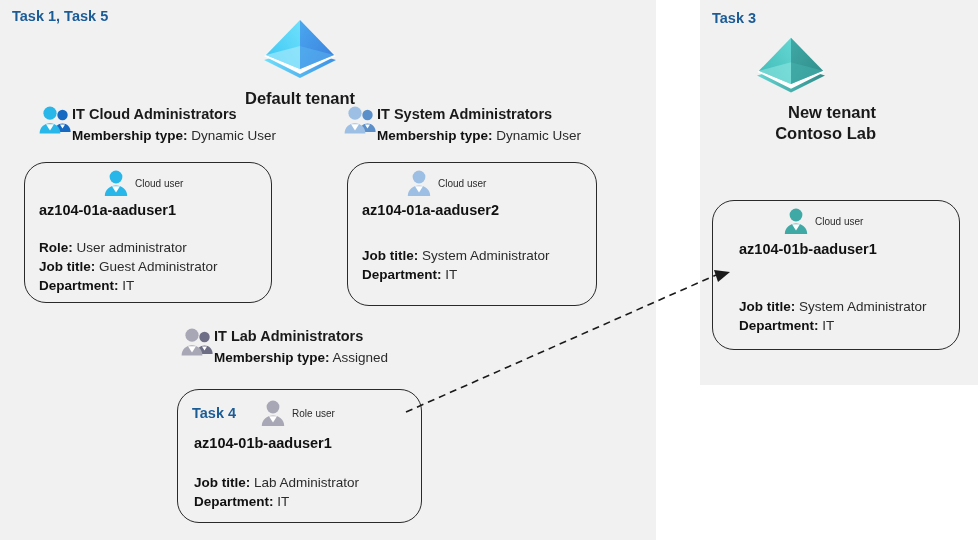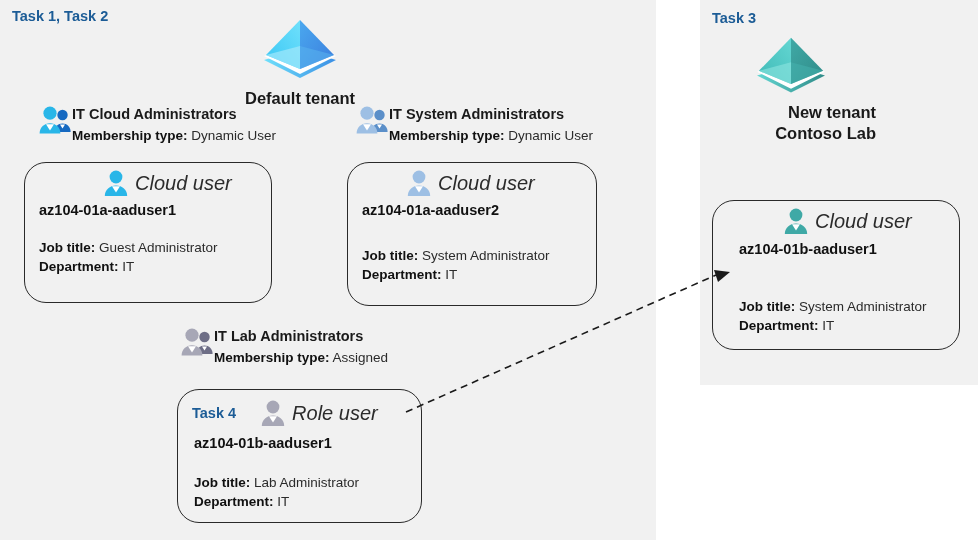--- a/index.html
+++ b/index.html
@@ -63,21 +63,21 @@
   }
   .group-meta {
     font-size: 13.5px;
     color: #2b2b2b;
     white-space: nowrap;
     line-height: 1.35;
     margin-top: 2px;
   }
   .group-meta b { color: #111; }
   #group-cloud  { left: 38px;  top: 104px; }
-  #group-system { left: 355px; top: 104px; }
+  #group-system { left: 343px; top: 104px; }
   #group-lab    { left: 180px; top: 326px; }
 
   
   .card {
     position: absolute;
     border: 1.4px solid #2a2a2a;
     border-radius: 22px;
     background: #f1f1f1;
     box-sizing: border-box;
   }
@@ -86,23 +86,22 @@
   #card-u4 { left: 177px; top: 389px; width: 245px; height: 134px; }
   #card-u3 { left: 712px; top: 200px; width: 248px; height: 150px; }
 
   .card-head {
     display: flex;
     align-items: center;
     gap: 6px;
     white-space: nowrap;
   }
   .card-head .kind {
-    font-size: 20px;
+    font-size: 10px;
     color: #2b2b2b;
-    font-style: italic;
   }
   .card-head .inline-task {
     color: #1c5c96;
     font-weight: bold;
     font-size: 14.5px;
     margin-right: 18px;
   }
   .card-name {
     font-weight: bold;
     font-size: 14.5px;
@@ -146,21 +145,21 @@
     pointer-events: none;
   }
 </style>
 </head>
 <body>
 
 <div id="canvas">
 
   <div class="panel" id="panel-left"></div>
 
-  <div class="task-label" id="task-12">Task 1, Task 2</div>
+  <div class="task-label" id="task-12">Task 1, Task 5</div>
 
   <div class="tenant" id="tenant-default">
     <svg class="tenant-icon" width="84" height="72" viewBox="0 0 84 72">
       <defs>
         <linearGradient id="gDL" x1="0" y1="1" x2="1" y2="0">
           <stop offset="0" stop-color="#38c6f4"></stop>
             <stop offset="1" stop-color="#6fe0fb"></stop>
         </linearGradient>
         <linearGradient id="gDR" x1="0" y1="0" x2="1" y2="1">
           <stop offset="0" stop-color="#4aa8ef"></stop>
@@ -238,20 +237,21 @@
         <svg width="26" height="28" viewBox="0 0 26 28">
           <circle cx="13" cy="8" r="6.4" fill="#29b6e8"></circle>
           <path d="M1.8 27c0-6.2 5-10.5 11.2-10.5S24.2 20.8 24.2 27z" fill="#29b6e8"></path>
           <path d="M9 17.2h8l-4 6.4z" fill="#ffffff"></path>
         </svg>
       </span>
       <span class="kind">Cloud user</span>
     </div>
     <div class="card-name">az104-01a-aaduser1</div>
     <div class="attrs">
+      <div class="card-attr"><b>Role:</b> <span>User administrator</span></div>
       <div class="card-attr"><b>Job title:</b> <span>Guest Administrator</span></div>
       <div class="card-attr"><b>Department:</b> <span>IT</span></div>
     </div>
   </div>
 
   <div class="card" id="card-u2">
     <div class="card-head">
       <span class="icon">
         <svg width="26" height="28" viewBox="0 0 26 28">
           <circle cx="13" cy="8" r="6.4" fill="#9dbfe4"></circle>

